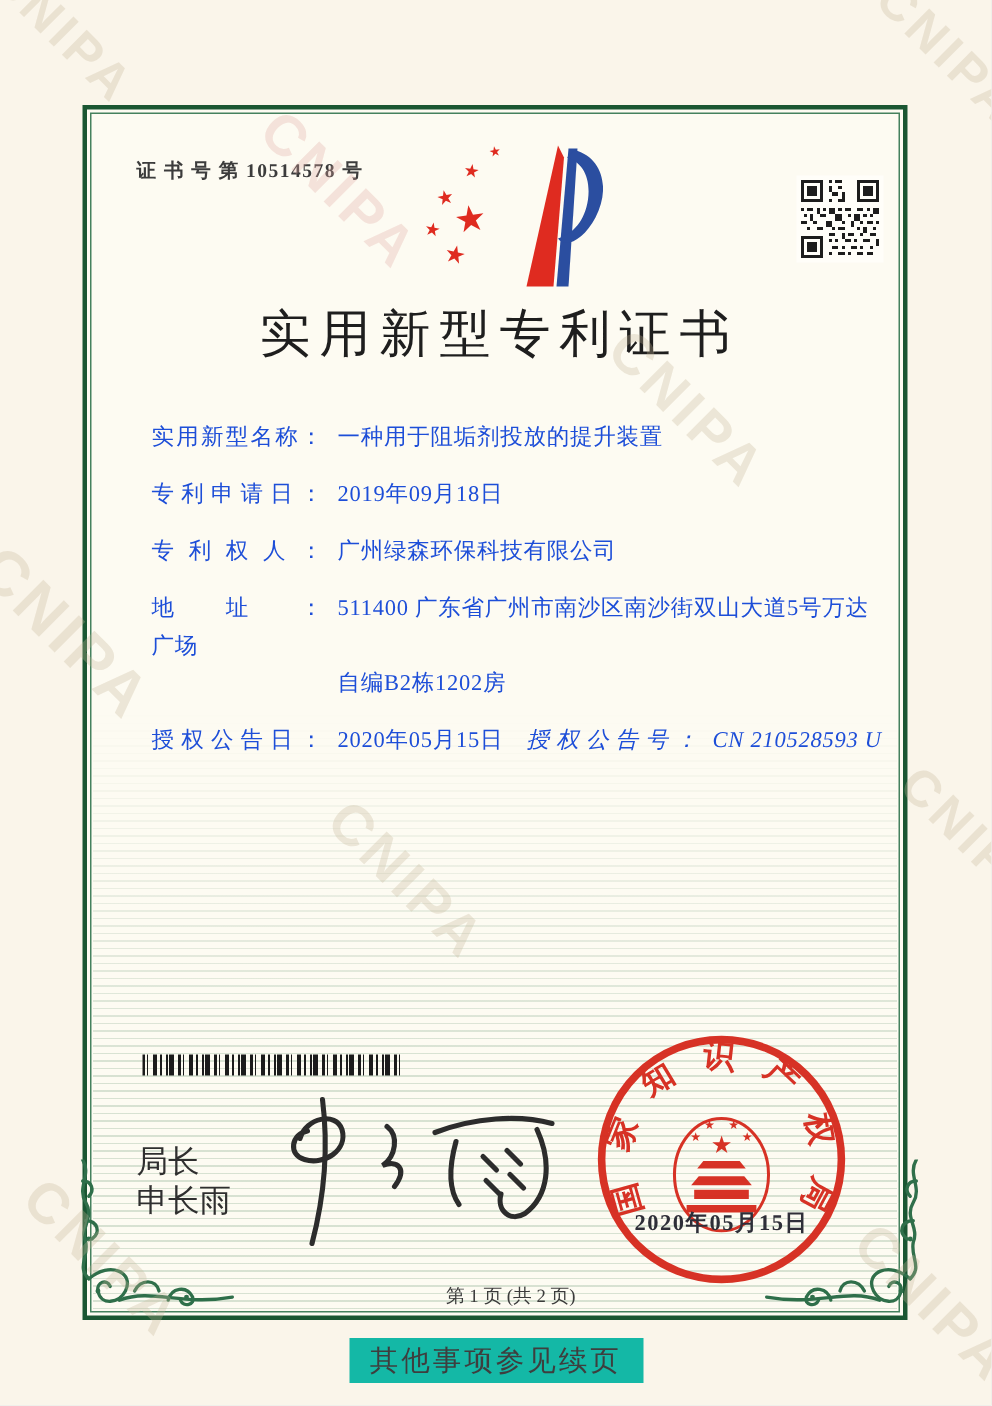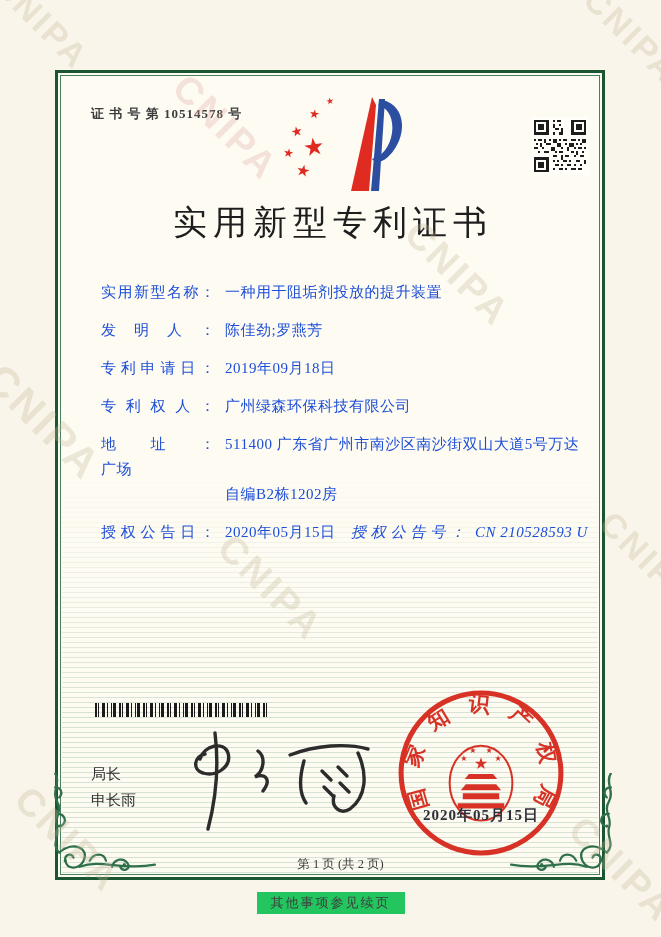--- a/index.html
+++ b/index.html
@@ -58,39 +58,39 @@
   .paras p { text-indent:2em; }
   
   .barcode {
     position:absolute; left:37px; top:630px; width:174px; height:14px;
     background:repeating-linear-gradient(90deg,
       #1b1b1b 0 2px, transparent 2px 3px, #1b1b1b 3px 4px, transparent 4px 7px,
       #1b1b1b 7px 10px, transparent 10px 12px, #1b1b1b 12px 13px, transparent 13px 16px,
       #1b1b1b 16px 17px, transparent 17px 18px, #1b1b1b 18px 21px, transparent 21px 24px);
   }
   
-  .issuer { position:absolute; left:33px; top:688px; font-size:15px; line-height:26px; color:#2f2f2f; }
+  .issuer { position:absolute; left:33px; top:688px; font-size:21px; line-height:26px; color:#2f2f2f; }
   .signature { position:absolute; left:112px; top:652px; width:238px; height:118px; }
   
   .seal { position:absolute; left:336px; top:613px; width:174px; height:174px; opacity:.95; }
   .seal-date {
     position:absolute; left:336px; top:733px; width:174px; text-align:center;
     font-size:15px; font-weight:bold; letter-spacing:1px; color:#2e2e38; z-index:4;
   }
   
   .page-info { position:absolute; left:0; right:0; top:783px; text-align:center; font-size:12.5px; color:#3b3b3b;padding-left:21px; }
   
   .orn { position:absolute; width:112px; height:102px; }
   .orn-left  { left:-9px;  top:700px; }
   .orn-right { left:447px; top:700px; transform:scaleX(-1); }
   
   .cont-note { position:absolute; left:0; right:0; top:892px; text-align:center; z-index:4; }
   .cont-note span {
-    display:inline-block; background:#22c55e; padding:2px 14px;
-    font-size:13px; letter-spacing:2px; color:#3e3e3e;
+    display:inline-block; background:#14b8a6; padding:2px 14px;
+    font-size:19px; letter-spacing:2px; color:#3e3e3e;
   }
 </style>
 </head>
 <body>
 
 <div class="page">
 
   <span class="wm" style="left:-18px; top:2px;   font-size:34px;">CNIPA</span>
   <span class="wm" style="left:572px; top:16px;  font-size:34px;">CNIPA</span>
   <span class="wm pink" style="left:160px; top:106px; font-size:38px;">CNIPA</span>
@@ -128,23 +128,20 @@
           <path d="M9,0h1v1h-1z M11,0h2v1h-2z M9,2h1v2h-1z M12,2h1v1h-1z M10,4h2v1h-2z M13,4h1v2h-1z M9,6h1v1h-1z M12,6h2v1h-2z M0,9h1v1h-1z M2,9h2v1h-2z M5,9h1v2h-1z M7,9h1v1h-1z M9,9h2v2h-2z M12,9h1v1h-1z M14,9h2v1h-2z M18,9h2v1h-2z M21,9h1v1h-1z M23,9h2v2h-2z M1,11h1v1h-1z M3,11h1v2h-1z M6,11h2v1h-2z M11,11h2v2h-2z M15,11h1v1h-1z M17,11h2v2h-2z M20,11h1v1h-1z M22,11h1v1h-1z M0,13h2v1h-2z M4,13h1v1h-1z M8,13h2v2h-2z M13,13h1v1h-1z M16,13h1v2h-1z M19,13h1v1h-1z M21,13h2v1h-2z M24,13h1v1h-1z M2,15h1v1h-1z M5,15h2v1h-2z M10,15h1v1h-1z M12,15h2v1h-2z M18,15h1v1h-1z M20,15h1v2h-1z M23,15h1v1h-1z M9,17h2v1h-2z M13,17h1v2h-1z M15,17h2v1h-2z M19,17h1v1h-1z M22,17h2v1h-2z M9,19h1v1h-1z M11,19h1v1h-1z M14,19h2v1h-2z M17,19h1v1h-1z M20,19h2v1h-2z M24,19h1v2h-1z M10,21h2v1h-2z M13,21h1v1h-1z M16,21h2v1h-2z M19,21h1v1h-1z M22,21h1v1h-1z M9,23h1v1h-1z M12,23h2v1h-2z M15,23h1v1h-1z M18,23h2v1h-2z M21,23h2v1h-2z"></path>
         </g>
       </svg>
     </div>
 
     <div class="title">实用新型专利证书</div>
 
     <div class="fields">
       <div class="frow">
         <span class="flabel">实用新型名称：</span><span class="fvalue">一种用于阻垢剂投放的提升装置</span>
-      </div>
-      <div class="frow">
-        <span class="flabel">发明人：</span><span class="fvalue">陈佳劲;罗燕芳</span>
       </div>
       <div class="frow">
         <span class="flabel">专利申请日：</span><span class="fvalue">2019年09月18日</span>
       </div>
       <div class="frow">
         <span class="flabel">专利权人：</span><span class="fvalue">广州绿森环保科技有限公司</span>
       </div>
       <div class="frow">
         <span class="flabel">地址：</span><span class="fvalue">511400 广东省广州市南沙区南沙街双山大道5号万达广场</span>
         <span class="fvalue2">自编B2栋1202房</span>

